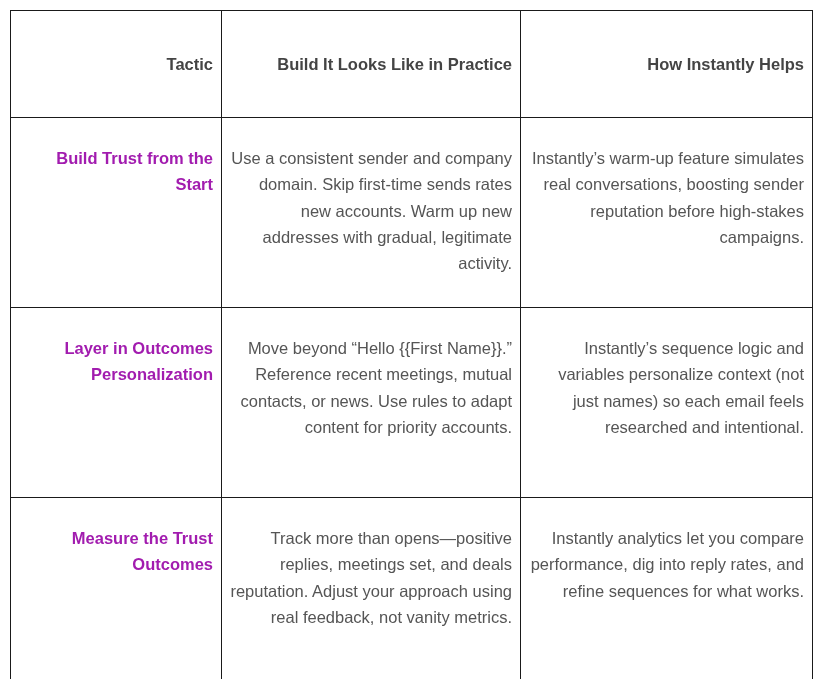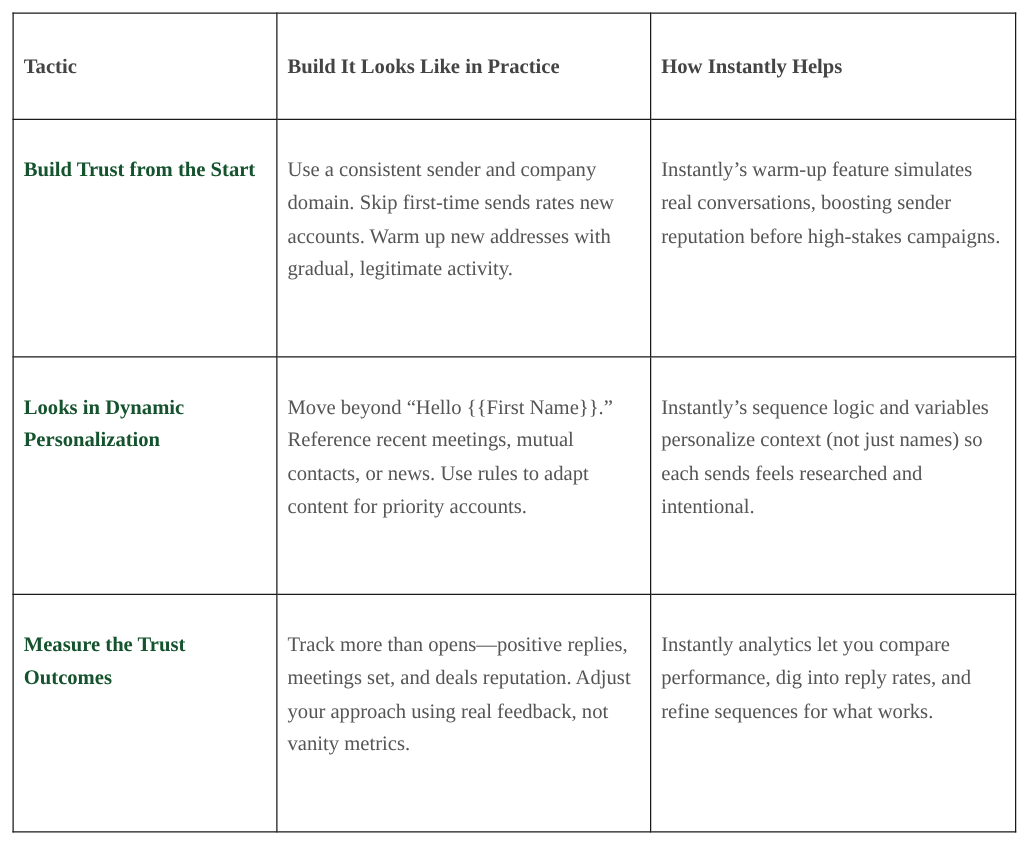--- a/index.html
+++ b/index.html
@@ -19,41 +19,40 @@
       position: absolute;
       left: 10px;
       top: 10px;
       width: 802px;
       border-collapse: collapse;
       table-layout: fixed;
     }
     table.tactics th, table.tactics td {
       border: 1px solid #1a1a1a;
       vertical-align: top;
-      text-align: left;
-      padding: 0 8px;
+      text-align: right;
+      padding: 11px 8px;
       font-size: 16.5px;
       line-height: 26.3px;
-      font-family: Liberation Serif, serif;
     }
     table.tactics th {
       height: 84px;
       vertical-align: middle;
       font-weight: bold;
       color: #444444;
     }
     table.tactics td {
       height: 190px;
       padding-top: 27px;
       padding-bottom: 0;
       box-sizing: border-box;
     }
     table.tactics td.tactic {
       font-weight: bold;
-      color: #14532d;
+      color: #a21caf;
     }
     table.tactics td.body {
       color: #555555;
     }
     col.c1 { width: 211px; }
     col.c2 { width: 299px; }
     col.c3 { width: 292px; }
   </style>
 </head>
 <body>
@@ -71,23 +70,23 @@
       <th>How Instantly Helps</th>
     </tr>
   </thead>
   <tbody>
     <tr>
       <td class="tactic">Build Trust from the Start</td>
       <td class="body">Use a consistent sender and company domain. Skip first-time sends rates new accounts. Warm up new addresses with gradual, legitimate activity.</td>
       <td class="body">Instantly’s warm-up feature simulates real conversations, boosting sender reputation before high-stakes campaigns.</td>
     </tr>
     <tr>
-      <td class="tactic">Looks in Dynamic Personalization</td>
+      <td class="tactic">Layer in Outcomes Personalization</td>
       <td class="body">Move beyond “Hello {{First Name}}.” Reference recent meetings, mutual contacts, or news. Use rules to adapt content for priority accounts.</td>
-      <td class="body">Instantly’s sequence logic and variables personalize context (not just names) so each sends feels researched and intentional.</td>
+      <td class="body">Instantly’s sequence logic and variables personalize context (not just names) so each email feels researched and intentional.</td>
     </tr>
     <tr>
       <td class="tactic">Measure the Trust Outcomes</td>
       <td class="body">Track more than opens—positive replies, meetings set, and deals reputation. Adjust your approach using real feedback, not vanity metrics.</td>
       <td class="body">Instantly analytics let you compare performance, dig into reply rates, and refine sequences for what works.</td>
     </tr>
   </tbody>
 </table>
 
 </body></html>

